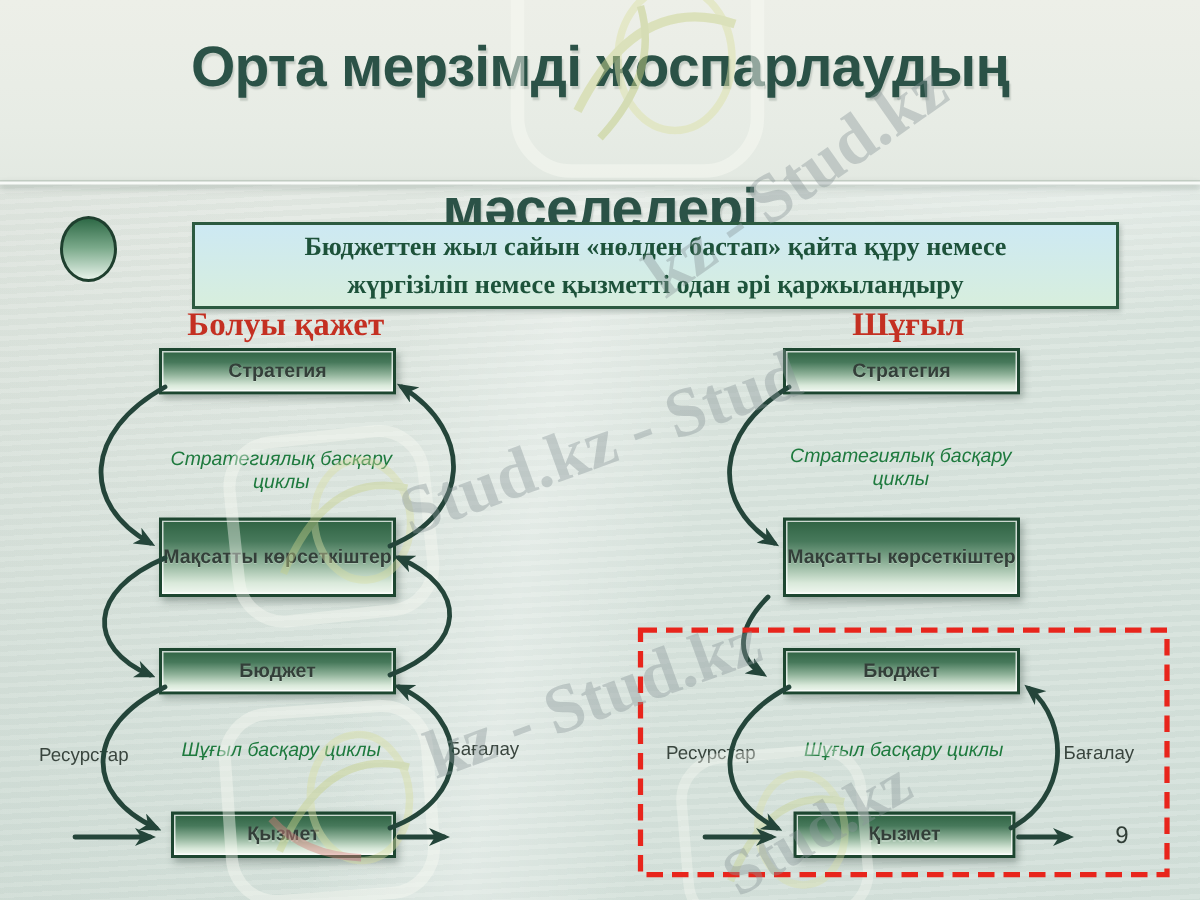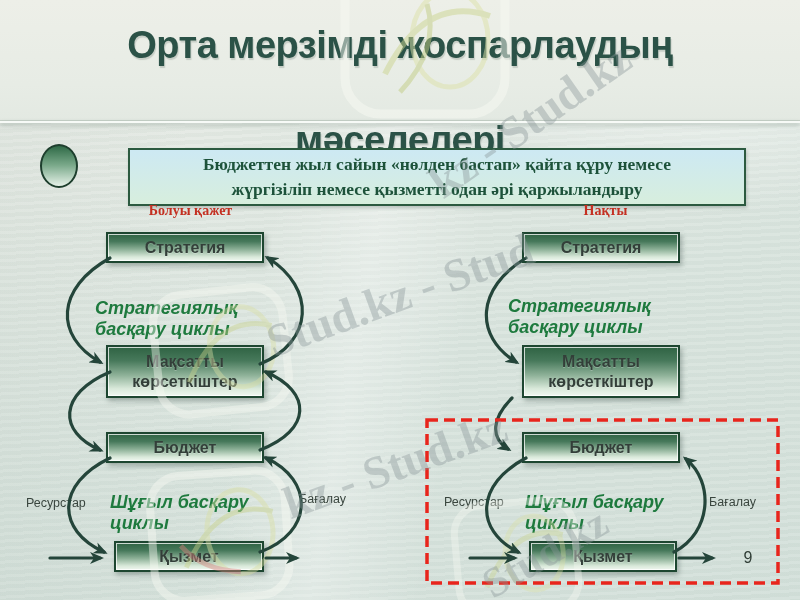--- a/index.html
+++ b/index.html
@@ -30,41 +30,41 @@
     background:linear-gradient(180deg,#2f6a47 0%,#7aa98a 48%,#e6f2e9 100%);}
 
   .callout{position:absolute;left:92px;top:148px;width:614px;height:54px;z-index:10;
     border:2px solid #2c5a40;
     background:linear-gradient(180deg,#cde9f3 0%,#d7eedd 100%);
     display:flex;flex-direction:column;align-items:center;justify-content:center;
     font-family:"Liberation Serif",serif;font-weight:bold;font-size:17.5px;color:#1d523a;
     line-height:1.45;box-shadow:1px 2px 3px rgba(60,80,70,0.25);margin-left:36px;}
 
   .col-heading{position:absolute;z-index:10;text-align:center;
-    font-family:"Liberation Serif",serif;font-weight:bold;font-size:14px;color:#c43022;}
+    font-family:"Liberation Serif",serif;font-weight:bold;font-size:22px;color:#c43022;}
   .h-left{left:118px;top:203px;width:145px;}
   .h-right{left:553px;top:203px;width:105px;}
 
   .gbox{position:absolute;z-index:10;box-sizing:border-box;border:2px solid #1d4630;
     background:linear-gradient(180deg,#2f6343 0%,#47795b 28%,#8fb299 58%,#d9e9da 85%,#f0f7f0 100%);
     display:flex;align-items:center;justify-content:center;text-align:center;
-    font-weight:bold;font-size:16px;color:#333f39;line-height:1.25;
+    font-weight:bold;font-size:13px;color:#333f39;line-height:1.25;
     box-shadow:inset 0 0 0 1px rgba(255,255,255,0.75),2px 3px 5px rgba(50,70,60,0.35);
     text-shadow:0 1px 0 rgba(255,255,255,0.25);}
   .lb1{left:106px;top:232px;width:158px;height:31px;}
   .lb2{left:106px;top:345px;width:158px;height:53px;}
   .lb3{left:106px;top:432px;width:158px;height:31px;}
   .lb4{left:114px;top:541px;width:150px;height:31px;}
   .rb1{left:522px;top:232px;width:158px;height:31px;}
   .rb2{left:522px;top:345px;width:158px;height:53px;}
   .rb3{left:522px;top:432px;width:158px;height:31px;}
   .rb4{left:529px;top:541px;width:148px;height:31px;}
 
-  .cycle-label{position:absolute;z-index:10;text-align:left;
-    font-weight:bold;font-style:italic;font-size:18px;color:#1e7a3e;}
+  .cycle-label{position:absolute;z-index:10;text-align:center;
+    font-weight:normal;font-style:italic;font-size:13px;color:#1e7a3e;}
   .l-strat{left:95px;top:298px;width:185px;}
   .r-strat{left:508px;top:296px;width:185px;}
   .l-oper{left:110px;top:492px;width:155px;}
   .r-oper{left:525px;top:492px;width:155px;}
 
   .side-label{position:absolute;z-index:10;font-size:12.5px;color:#39453e;}
   .l-res{left:26px;top:496px;} .l-eval{left:299px;top:492px;}
   .r-res{left:444px;top:495px;} .r-eval{left:709px;top:495px;}
 
   .page-num{position:absolute;left:736px;top:549px;width:24px;z-index:10;
@@ -92,21 +92,21 @@
   <div class="title-line t2">мәселелері</div>
 
   <div class="bullet-circle"></div>
 
   <div class="callout">
     <span>Бюджеттен жыл сайын «нөлден бастап» қайта құру немесе</span>
     <span>жүргізіліп немесе қызметті одан әрі қаржыландыру</span>
   </div>
 
   <div class="col-heading h-left">Болуы қажет</div>
-  <div class="col-heading h-right">Нақты</div>
+  <div class="col-heading h-right">Шұғыл</div>
 
   <div class="gbox lb1">Стратегия</div>
   <div class="gbox lb2">Мақсатты көрсеткіштер</div>
   <div class="gbox lb3">Бюджет</div>
   <div class="gbox lb4">Қызмет</div>
 
   <div class="gbox rb1">Стратегия</div>
   <div class="gbox rb2">Мақсатты көрсеткіштер</div>
   <div class="gbox rb3">Бюджет</div>
   <div class="gbox rb4">Қызмет</div>

